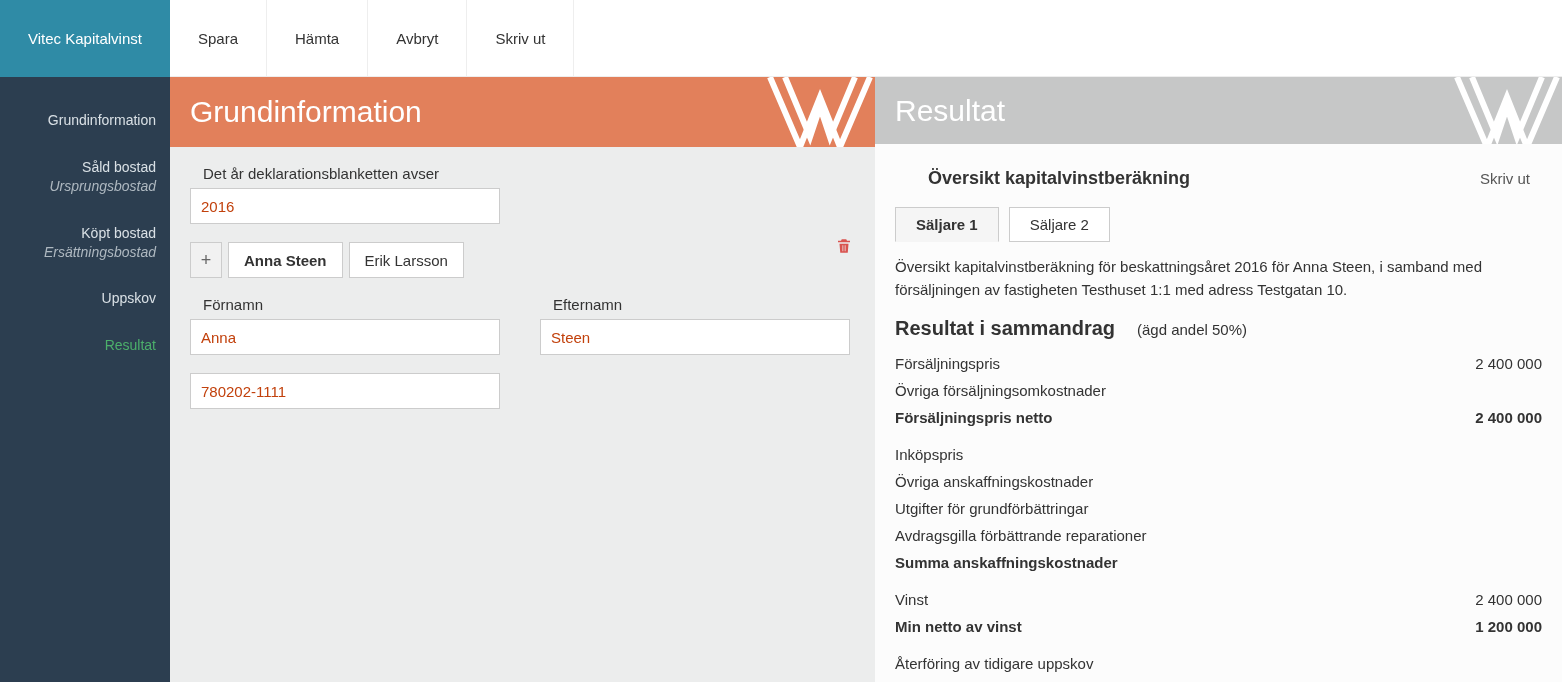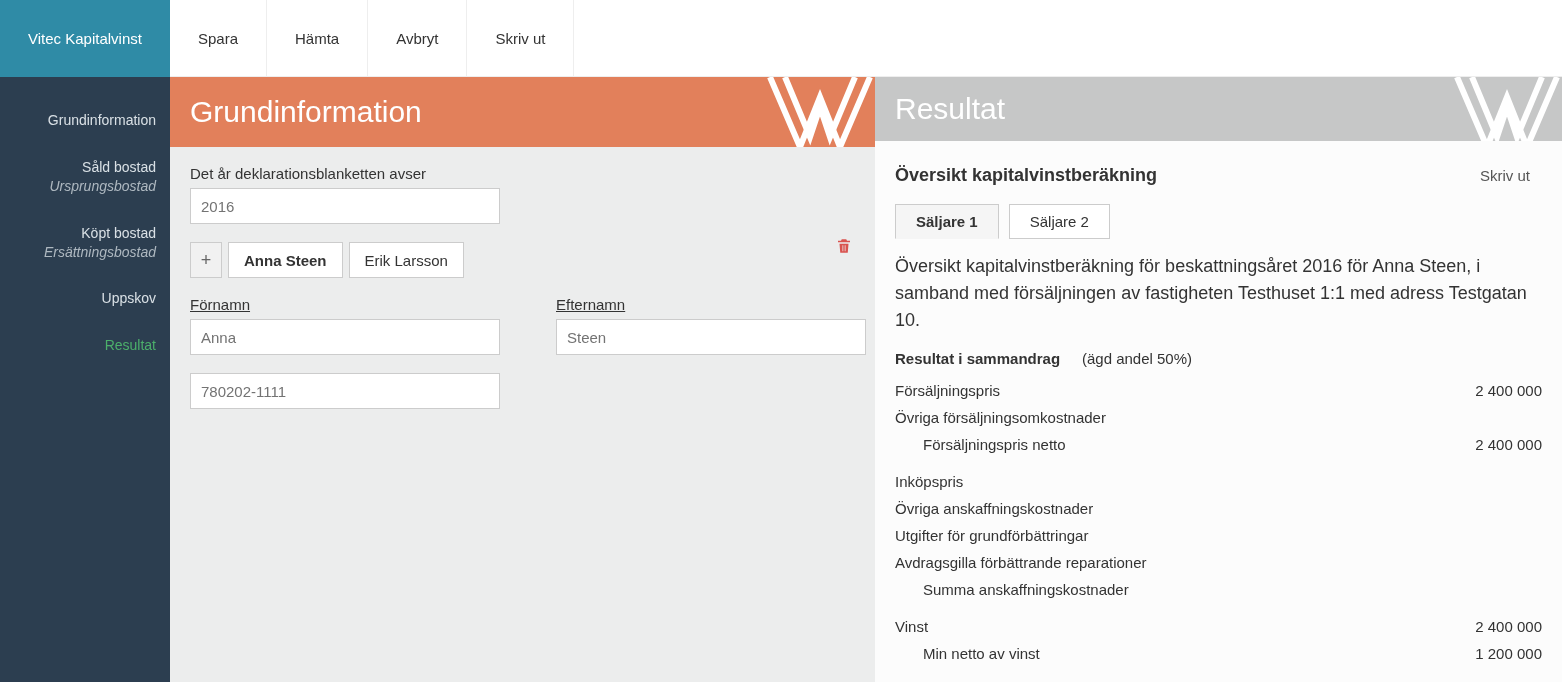--- a/index.html
+++ b/index.html
@@ -94,31 +94,31 @@
 }
 .header-logo {
   position: absolute;
   right: 0;
   top: 0;
   height: 70px;
   width: 110px;
 }
 
 .panel-body { padding: 18px 20px; position: relative; }
-.label { font-size: 15px; color: #333; margin-bottom: 6px; display: block; }
+.label { font-size: 15px; color: #333; margin-bottom: 6px; display: block; margin-left: 13px; }
 .input {
   width: 310px;
   height: 36px;
   border: 1px solid #ccc;
   background: #fff;
   padding: 0 10px;
   font-size: 15px;
-  color: #737373;
-}
-.row { display: flex; gap: 56px; text-decoration: underline; }
+  color: #c2410c;
+}
+.row { display: flex; gap: 40px; }
 .mb { margin-bottom: 18px; }
 
 .pill-row { display: flex; gap: 6px; align-items: center; margin-bottom: 18px; }
 .plus-btn {
   width: 32px; height: 36px;
   border: 1px solid #ccc;
   background: #f1f1f1;
   font-size: 18px;
   color: #666;
   cursor: pointer;
@@ -150,41 +150,41 @@
   background: #fcfcfc;
   display: flex;
   flex-direction: column;
   min-width: 0;
 }
 .result-head {
   display: flex;
   align-items: center;
   padding: 18px 20px 12px 20px;
 }
-.result-head h2 { font-size: 18px; font-weight: 600; flex: 1; }
+.result-head h2 { font-size: 18px; font-weight: 600; flex: 1; margin-left: 33px; }
 .print-link { font-size: 15px; color: #555; cursor: pointer; padding: 8px 12px; }
 
 .tabs { display: flex; gap: 4px; margin: 0 20px 14px 20px; }
 .tab {
   border: 1px solid #ccc;
   padding: 8px 20px;
   font-size: 15px;
   cursor: pointer;
   background: #fff;
   margin-right: 6px;
 }
 .tab.active { font-weight: 600; background: #f5f5f5; border-bottom-color: #f5f5f5; }
 
 .result-body { padding: 0 20px 20px 20px; overflow-y: auto; }
-.desc { font-size: 18px; color: #333; line-height: 1.5; margin-bottom: 16px; }
-.section-title { font-weight: 600; font-size: 15px; display: inline; margin-top: 9px; }
+.desc { font-size: 15px; color: #333; line-height: 1.5; margin-bottom: 16px; }
+.section-title { font-weight: 600; font-size: 20px; display: inline; margin-top: 9px; }
 .section-note { font-size: 15px; color: #333; margin-left: 18px; }
 .lines { margin-top: 10px; }
 .line { display: flex; justify-content: space-between; padding: 5px 0; font-size: 15px; }
-.line.bold { font-weight: 400; margin-left: 28px; }
+.line.bold { font-weight: 700; }
 .line .val { white-space: nowrap; }
 .gap { height: 10px; }
 
 
 .wlogo path { stroke: #fff; stroke-width: 6; fill: none; }
 .wlogo.grey path { stroke: #fff; }
 </style>
 </head>
 <body>
 

